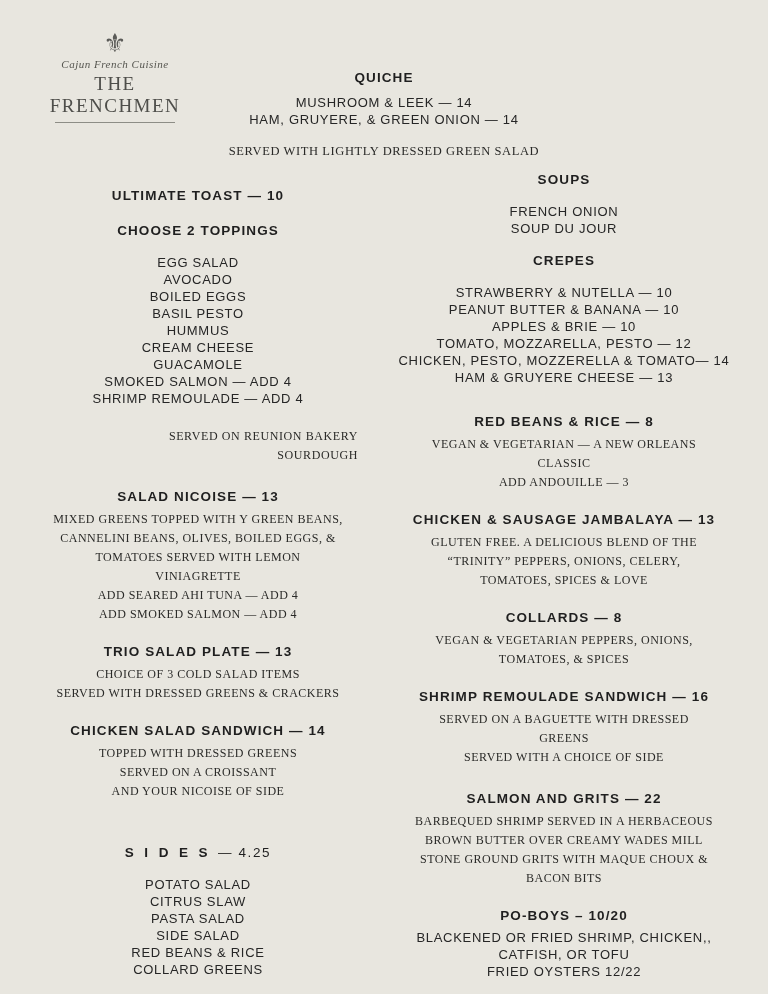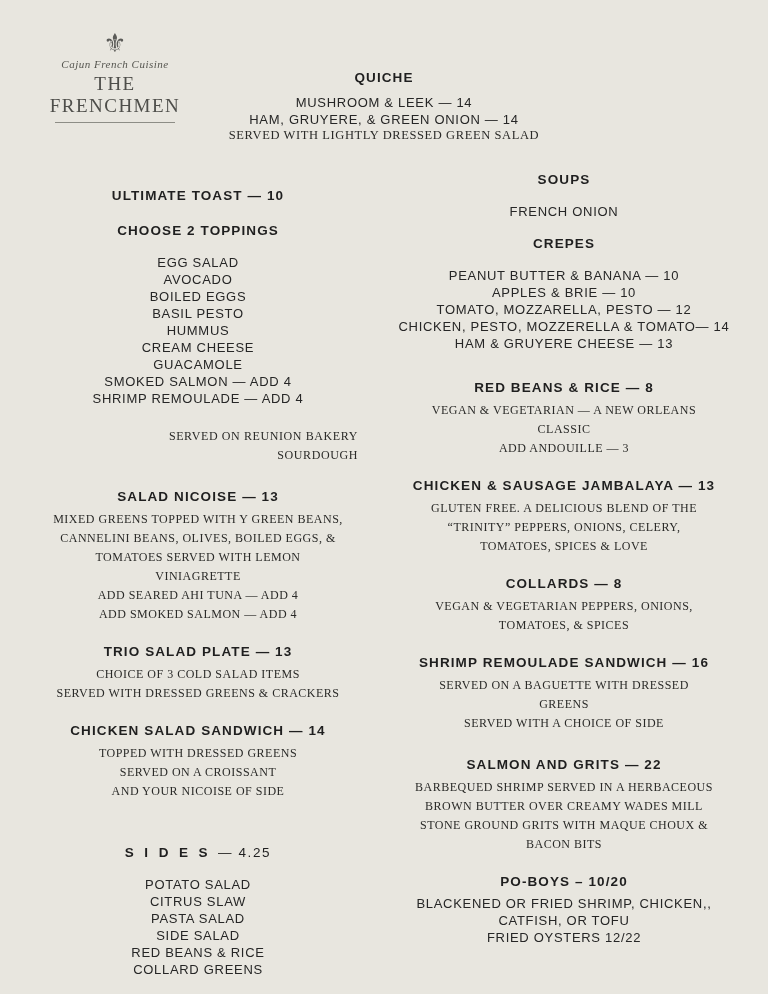--- a/index.html
+++ b/index.html
@@ -95,20 +95,21 @@
     left: 200px;
     top: 70px;
     width: 368px;
   }
   .quiche-block .hdr { margin-bottom: 9px; }
   .quiche-note {
     font-family: "Liberation Serif", serif;
     font-size: 12.5px;
     letter-spacing: .6px;
     text-align: center;
+    margin-top: 16px;
     color: #2a2a28;
   }
 
   
   .col-left {
     position: absolute;
     left: 38px;
     top: 188px;
     width: 320px;
   }
@@ -239,27 +240,29 @@
   </div>
 
 </div>
 
 <div class="col-right">
 
   <div class="blk">
     <div class="hdr">SOUPS</div>
     <div class="gap-16"></div>
     <div class="line-sans">FRENCH ONION</div>
+    <div class="line-sans">SOUP DU JOUR</div>
   </div>
 
   <div class="gap-16"></div>
 
   <div class="blk">
     <div class="hdr">CREPES</div>
     <div class="gap-16"></div>
+    <div class="line-sans">STRAWBERRY &amp; NUTELLA — 10</div>
     <div class="line-sans">PEANUT BUTTER &amp; BANANA — 10</div>
     <div class="line-sans">APPLES &amp; BRIE — 10</div>
     <div class="line-sans">TOMATO, MOZZARELLA, PESTO — 12</div>
     <div class="line-sans">CHICKEN,  PESTO, MOZZERELLA  &amp; TOMATO— 14</div>
     <div class="line-sans">HAM &amp; GRUYERE CHEESE — 13</div>
   </div>
 
   <div class="gap-28"></div>
 
   <div class="blk">

